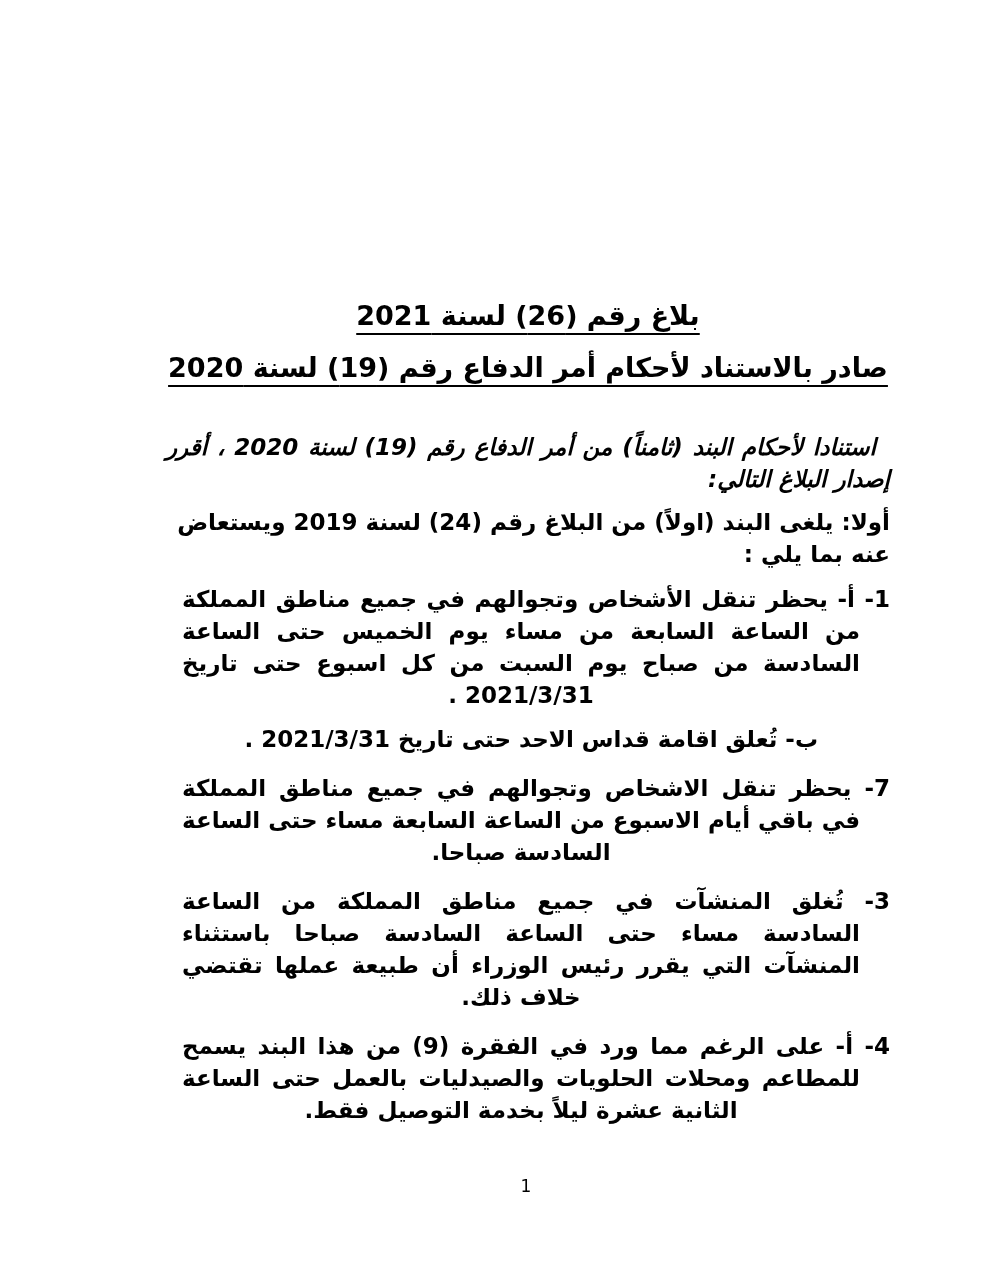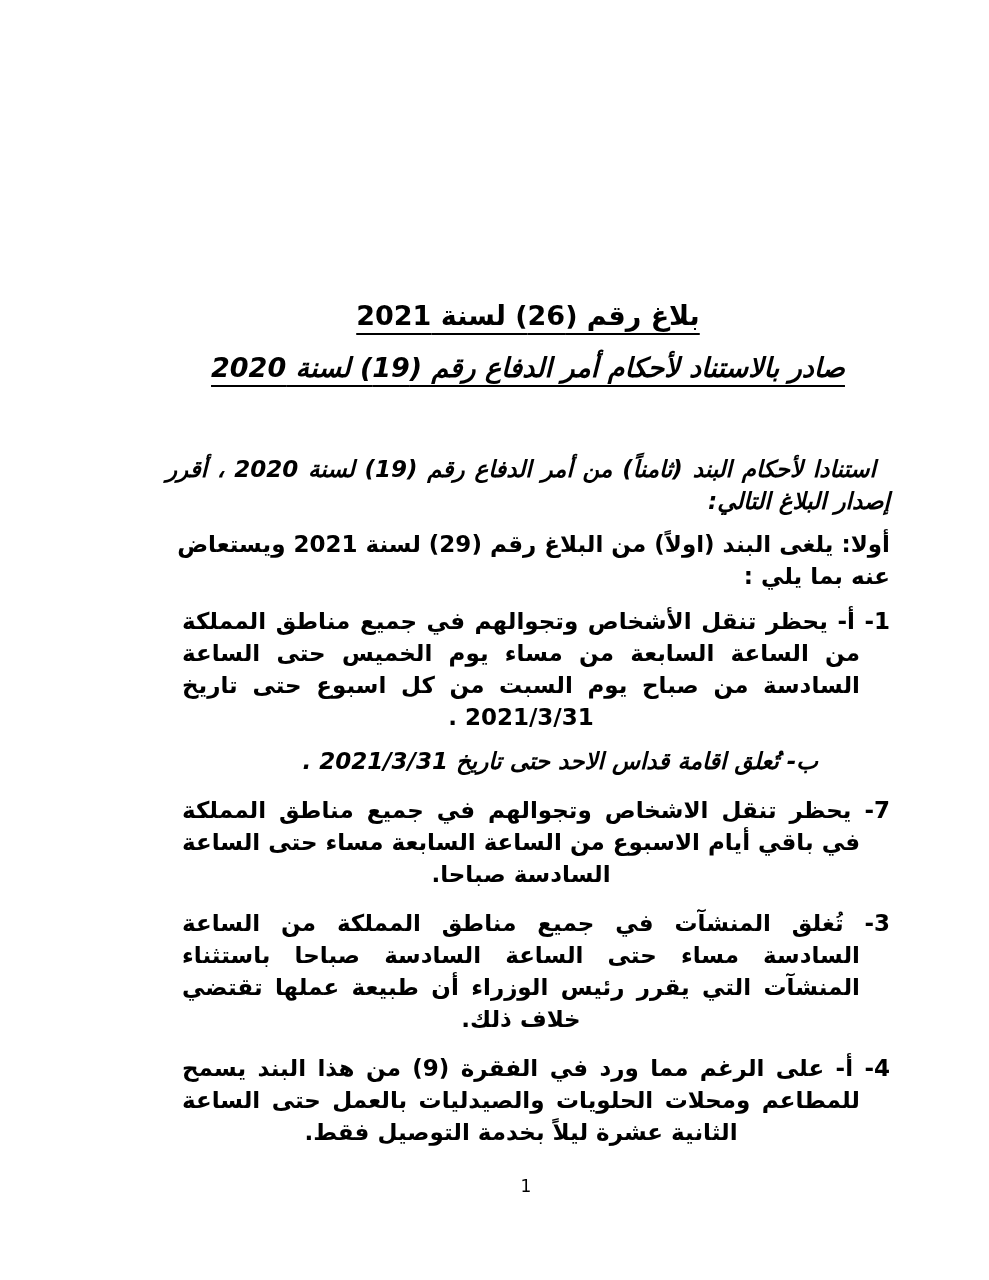--- a/index.html
+++ b/index.html
@@ -33,22 +33,21 @@
     font-size: 27px;
     font-weight: bold;
     text-align: center;
     text-decoration: underline;
     text-decoration-thickness: 2px;
     text-underline-offset: 8px;
     margin: 0 0 20px 0;
     line-height: 1.2;
   }
   .title-2 {
-    margin-bottom: 68px;
-    font-style: italic;
+    margin-bottom: 46px;
   }
   .para {
     font-size: 23px;
     line-height: 32px;
     margin: 0;
   }
   .intro {
     text-align: justify;
     text-align-last: right;
     text-indent: 14px;
@@ -69,21 +68,20 @@
   }
   .sub {
     margin-right: 48px;
   }
   .sub-tight {
     margin-right: 72px;
   }
   .single-line {
     text-align: right;
     text-align-last: right;
-    font-style: italic;
   }
   .gap-before {
     margin-top: 17px;
   }
   .page-number {
     position: absolute;
     top: 1176px;
     left: 0;
     right: 0;
     text-align: center;
@@ -98,21 +96,21 @@
 
 <div class="page">
   <div class="content">
 
     <div class="title title-1">بلاغ رقم (26) لسنة 2021</div>
 
     <div class="title title-2">صادر بالاستناد لأحكام أمر الدفاع رقم (19) لسنة 2020</div>
 
     <p class="para intro">استنادا لأحكام البند (ثامناً) من أمر الدفاع رقم (19) لسنة 2020 ، أقرر إصدار البلاغ التالي:</p>
 
-    <p class="para awalan">أولا: يلغى البند (اولاً) من البلاغ رقم (29) لسنة 2021 ويستعاض عنه بما يلي :</p>
+    <p class="para awalan">أولا: يلغى البند (اولاً) من البلاغ رقم (24) لسنة 2019 ويستعاض عنه بما يلي :</p>
 
     <p class="para item">1- أ- يحظر تنقل الأشخاص وتجوالهم في جميع مناطق المملكة من الساعة السابعة من مساء يوم الخميس حتى الساعة السادسة من صباح يوم السبت من كل اسبوع حتى تاريخ 2021/3/31 .</p>
 
     <p class="para item sub-tight single-line">ب- تُعلق اقامة قداس الاحد حتى تاريخ 2021/3/31 .</p>
 
 
     <p class="para item gap-before">7- يحظر تنقل الاشخاص وتجوالهم في جميع مناطق المملكة في باقي أيام الاسبوع من الساعة السابعة مساء حتى الساعة السادسة صباحا.</p>
 
     <p class="para item gap-before">3- تُغلق المنشآت في جميع مناطق المملكة من الساعة السادسة مساء حتى الساعة السادسة صباحا باستثناء المنشآت التي يقرر رئيس الوزراء أن طبيعة عملها تقتضي خلاف ذلك.</p>
 

